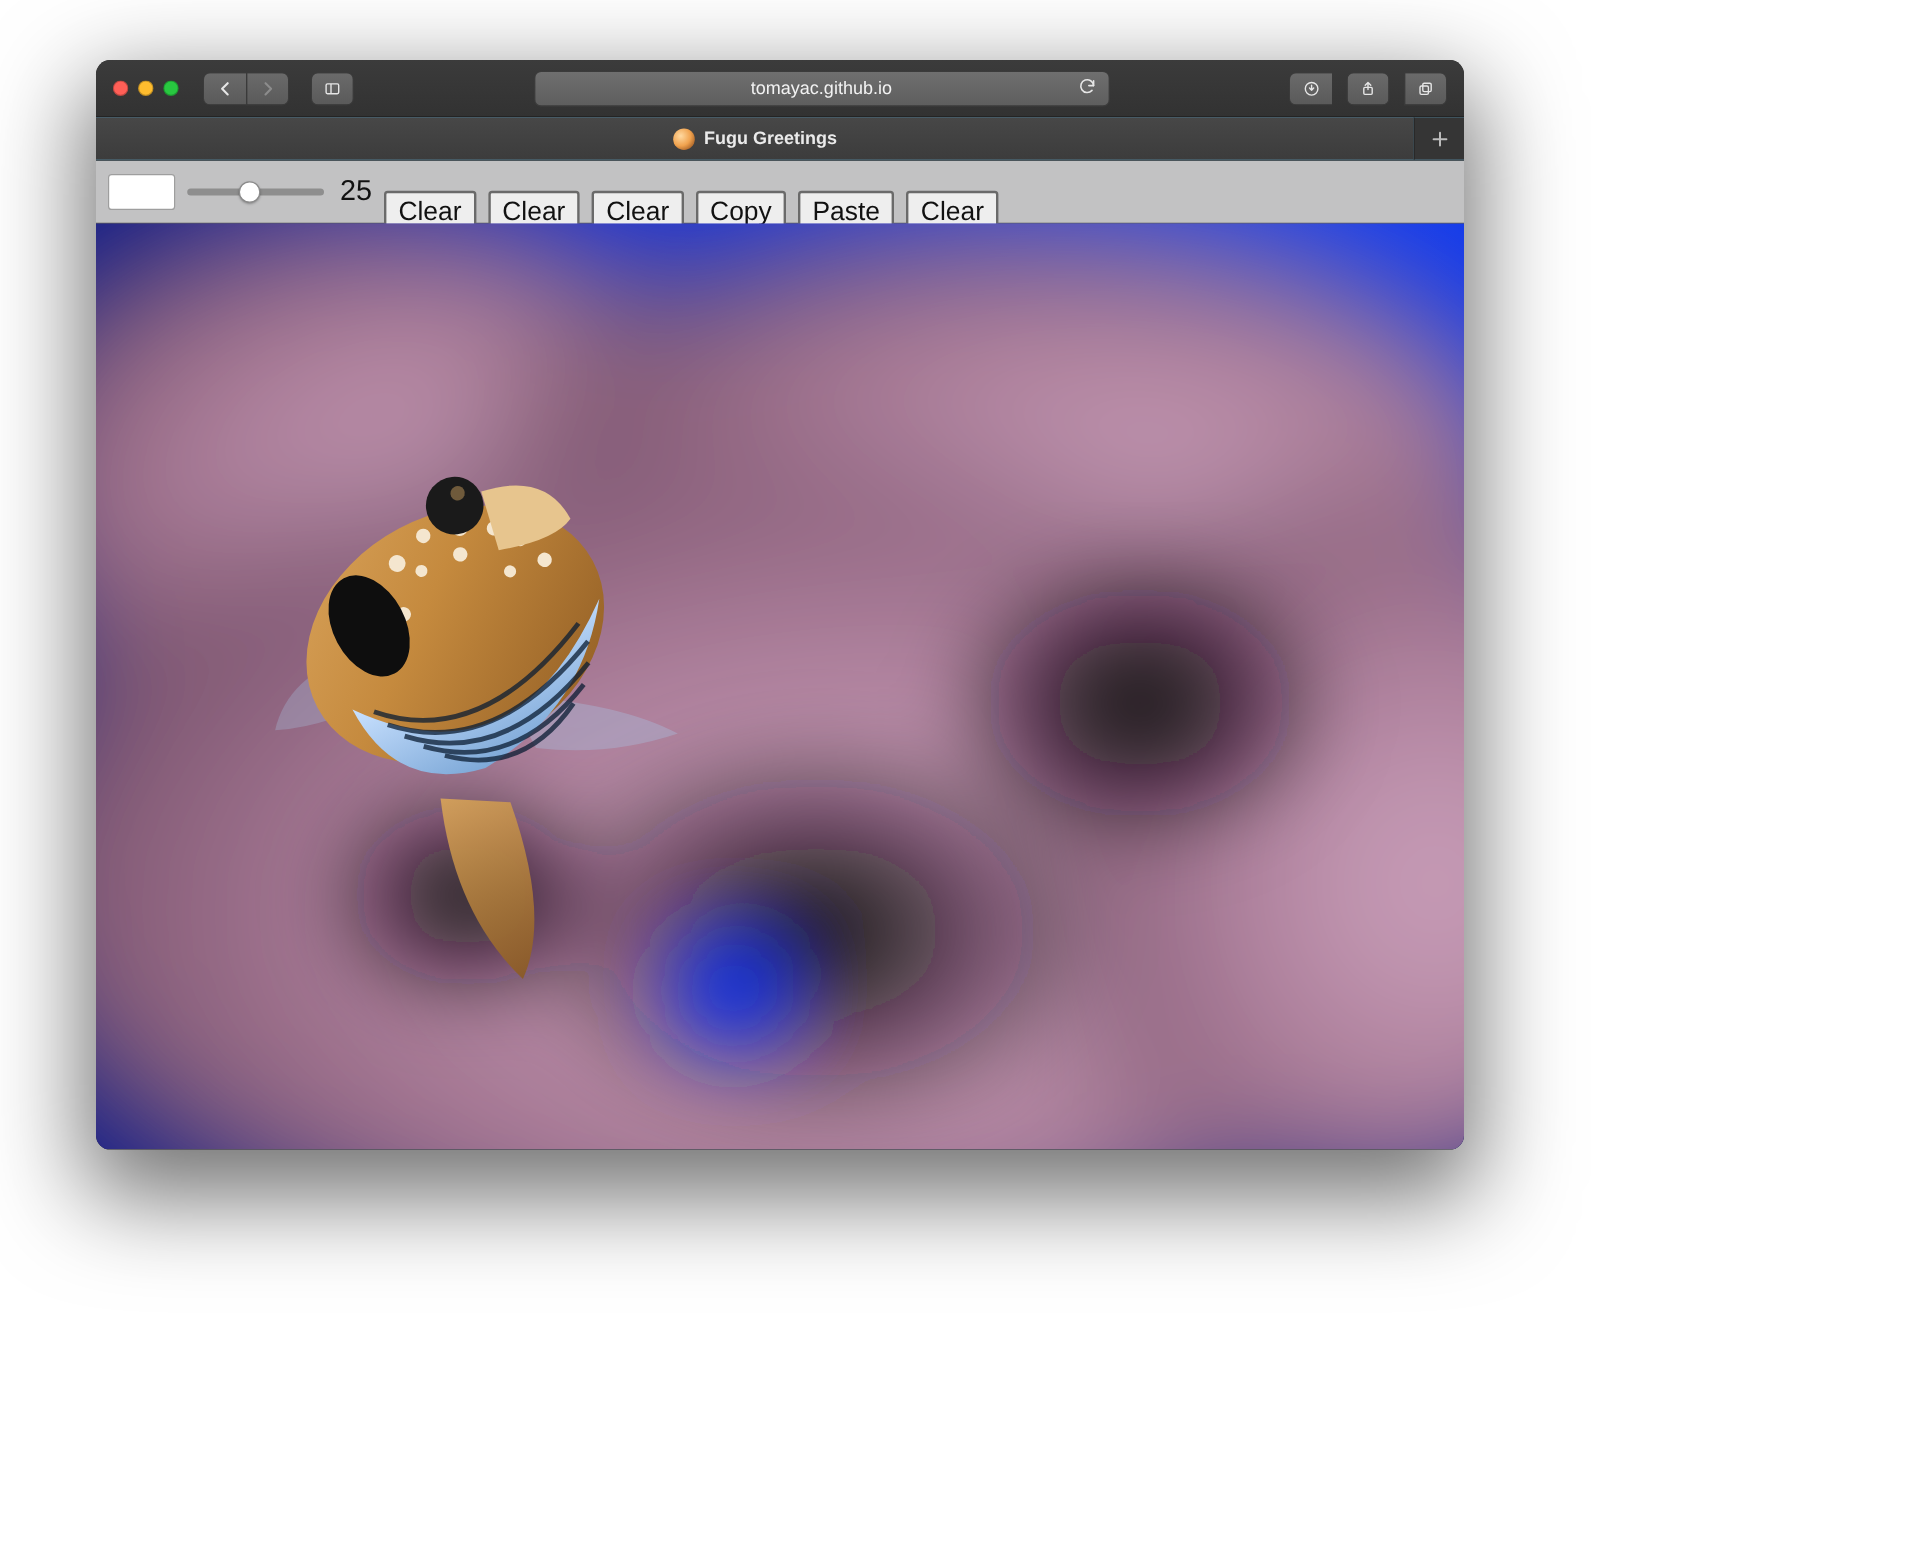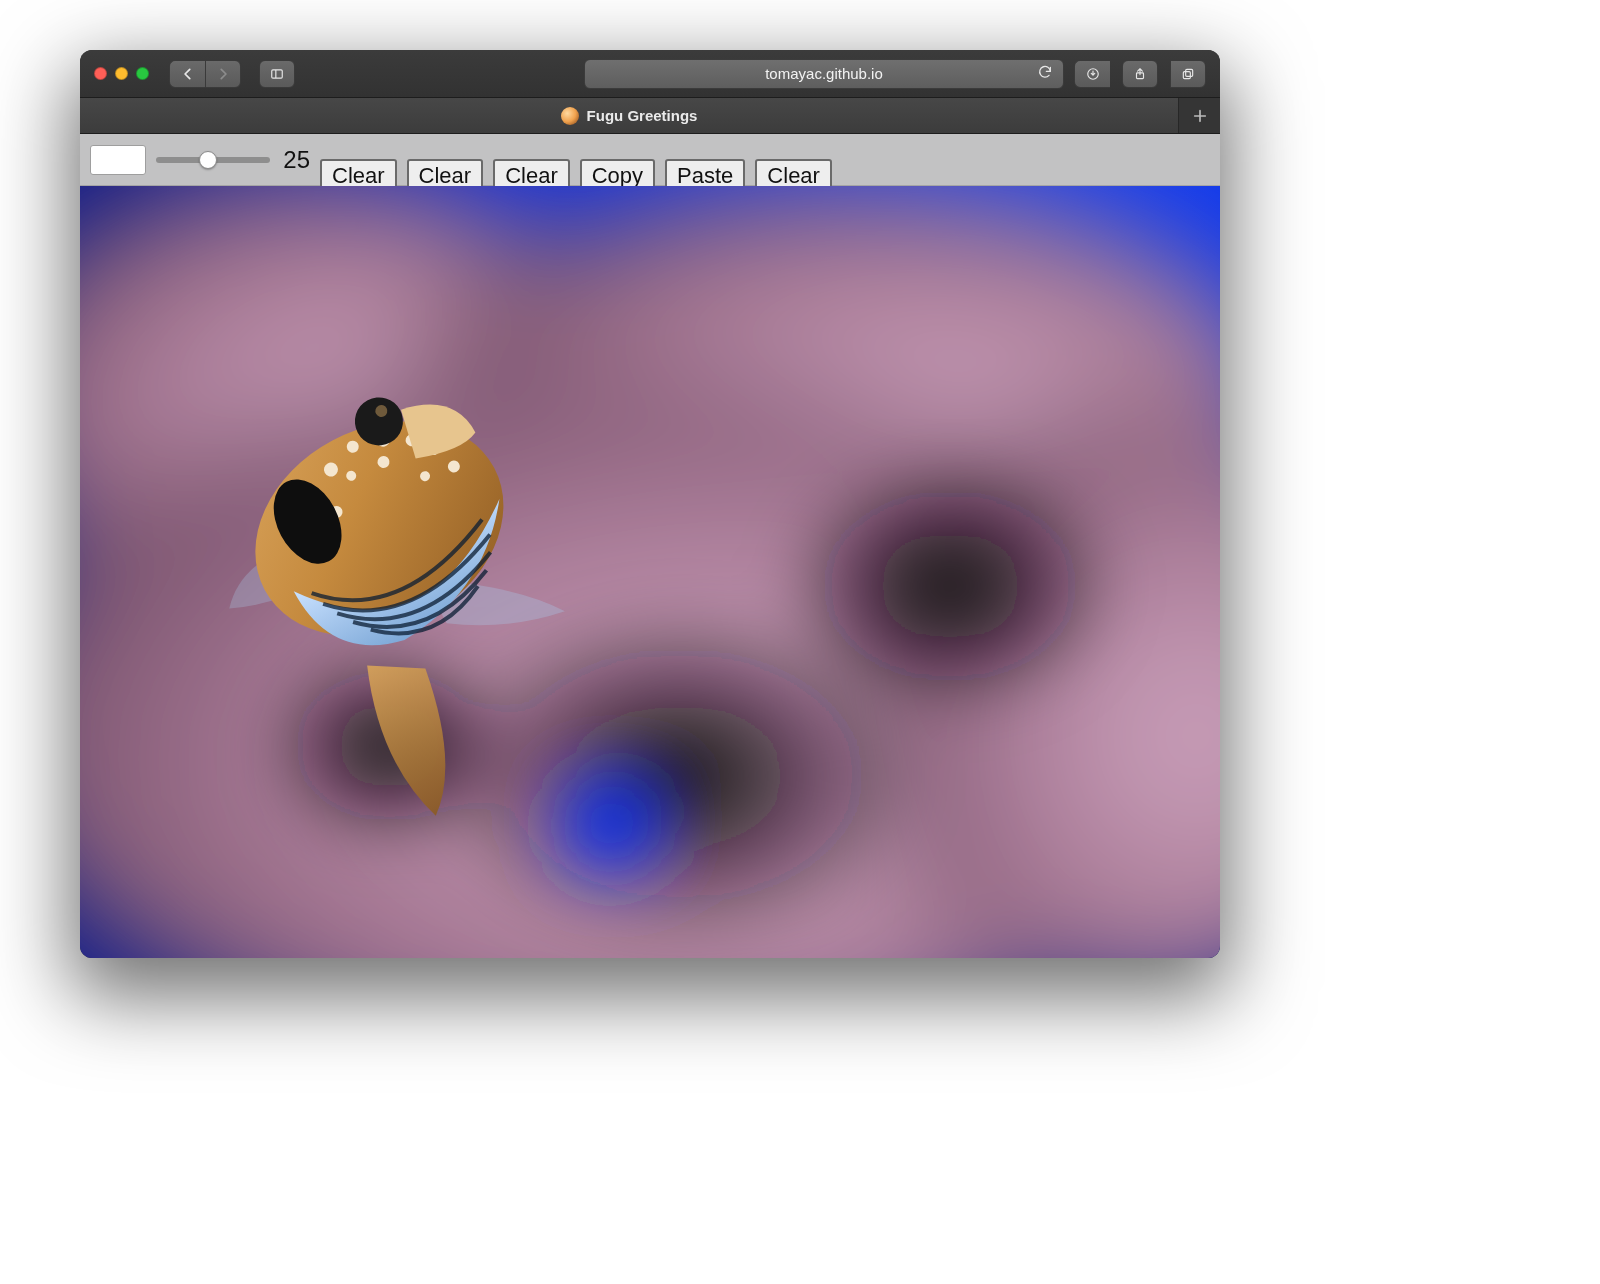--- a/index.html
+++ b/index.html
@@ -46,21 +46,21 @@
     border:1px solid #3a3a3a;
     display:flex; align-items:center; justify-content:center;
     color:#e6e6e6;
   }
   .tb-btn.disabled { color:#8c8c8c; }
   .tb-btn:first-child { border-radius:6px 0 0 6px; border-right:none;}
   .tb-btn:last-child  { border-radius:0 6px 6px 0; }
   .tb-square { border-radius:6px; }
   .tb-btn svg { width:14px; height:14px; }
 
-  .addr-wrap { flex:1; display:flex; justify-content:flex-end; }
+  .addr-wrap { flex:1; display:flex; justify-content:center; }
   .addressbar {
     width: 480px; height:30px;
     background: linear-gradient(#6f6f6f,#5e5e5e);
     border:1px solid #3b3b3b;
     border-radius:6px;
     display:flex; align-items:center; justify-content:center;
     color:#f2f2f2; font-size:15px;
     position:relative;
   }
   .reload-ic { position:absolute; right:10px; color:#e6e6e6; }

